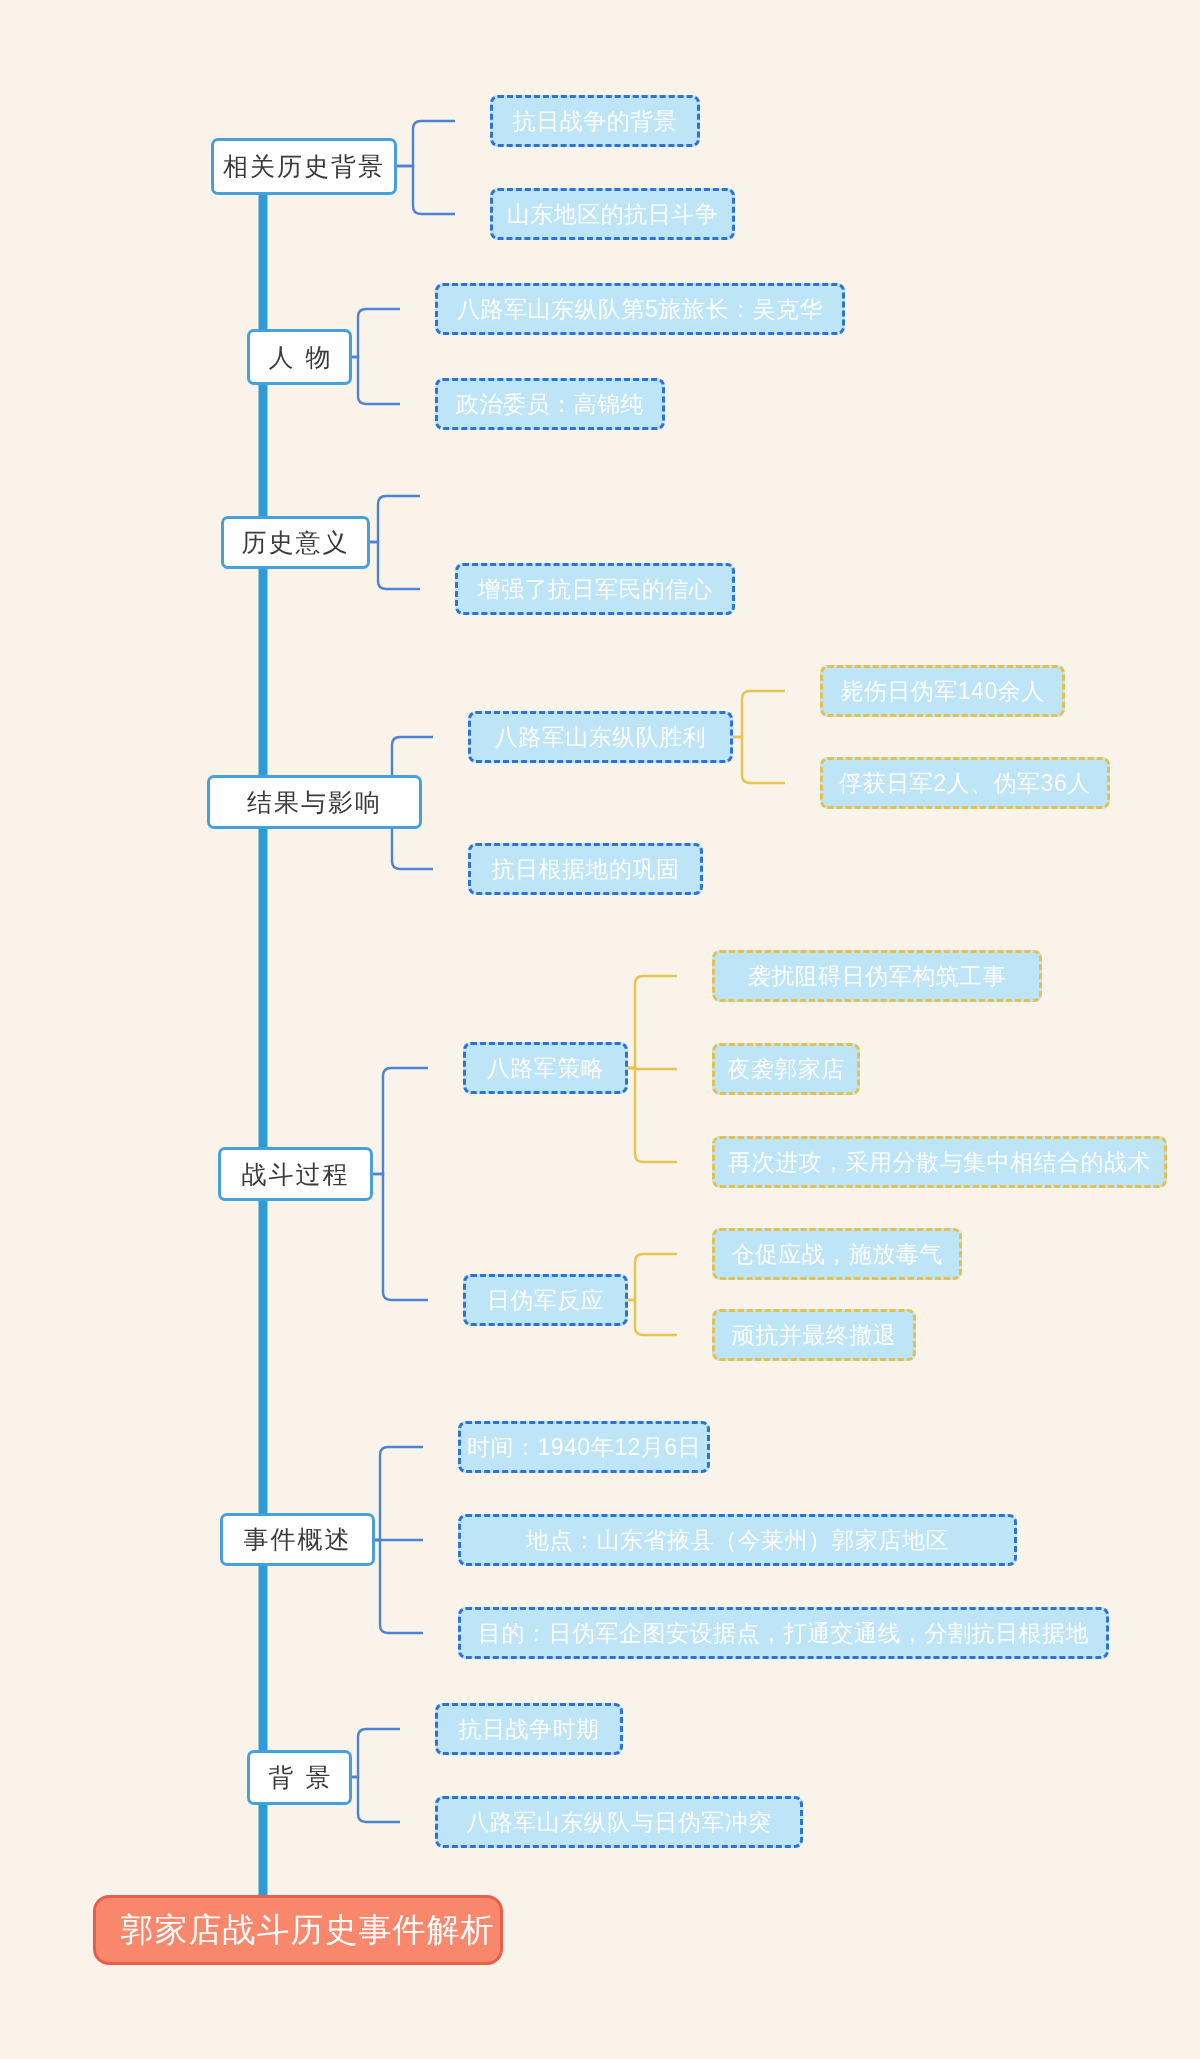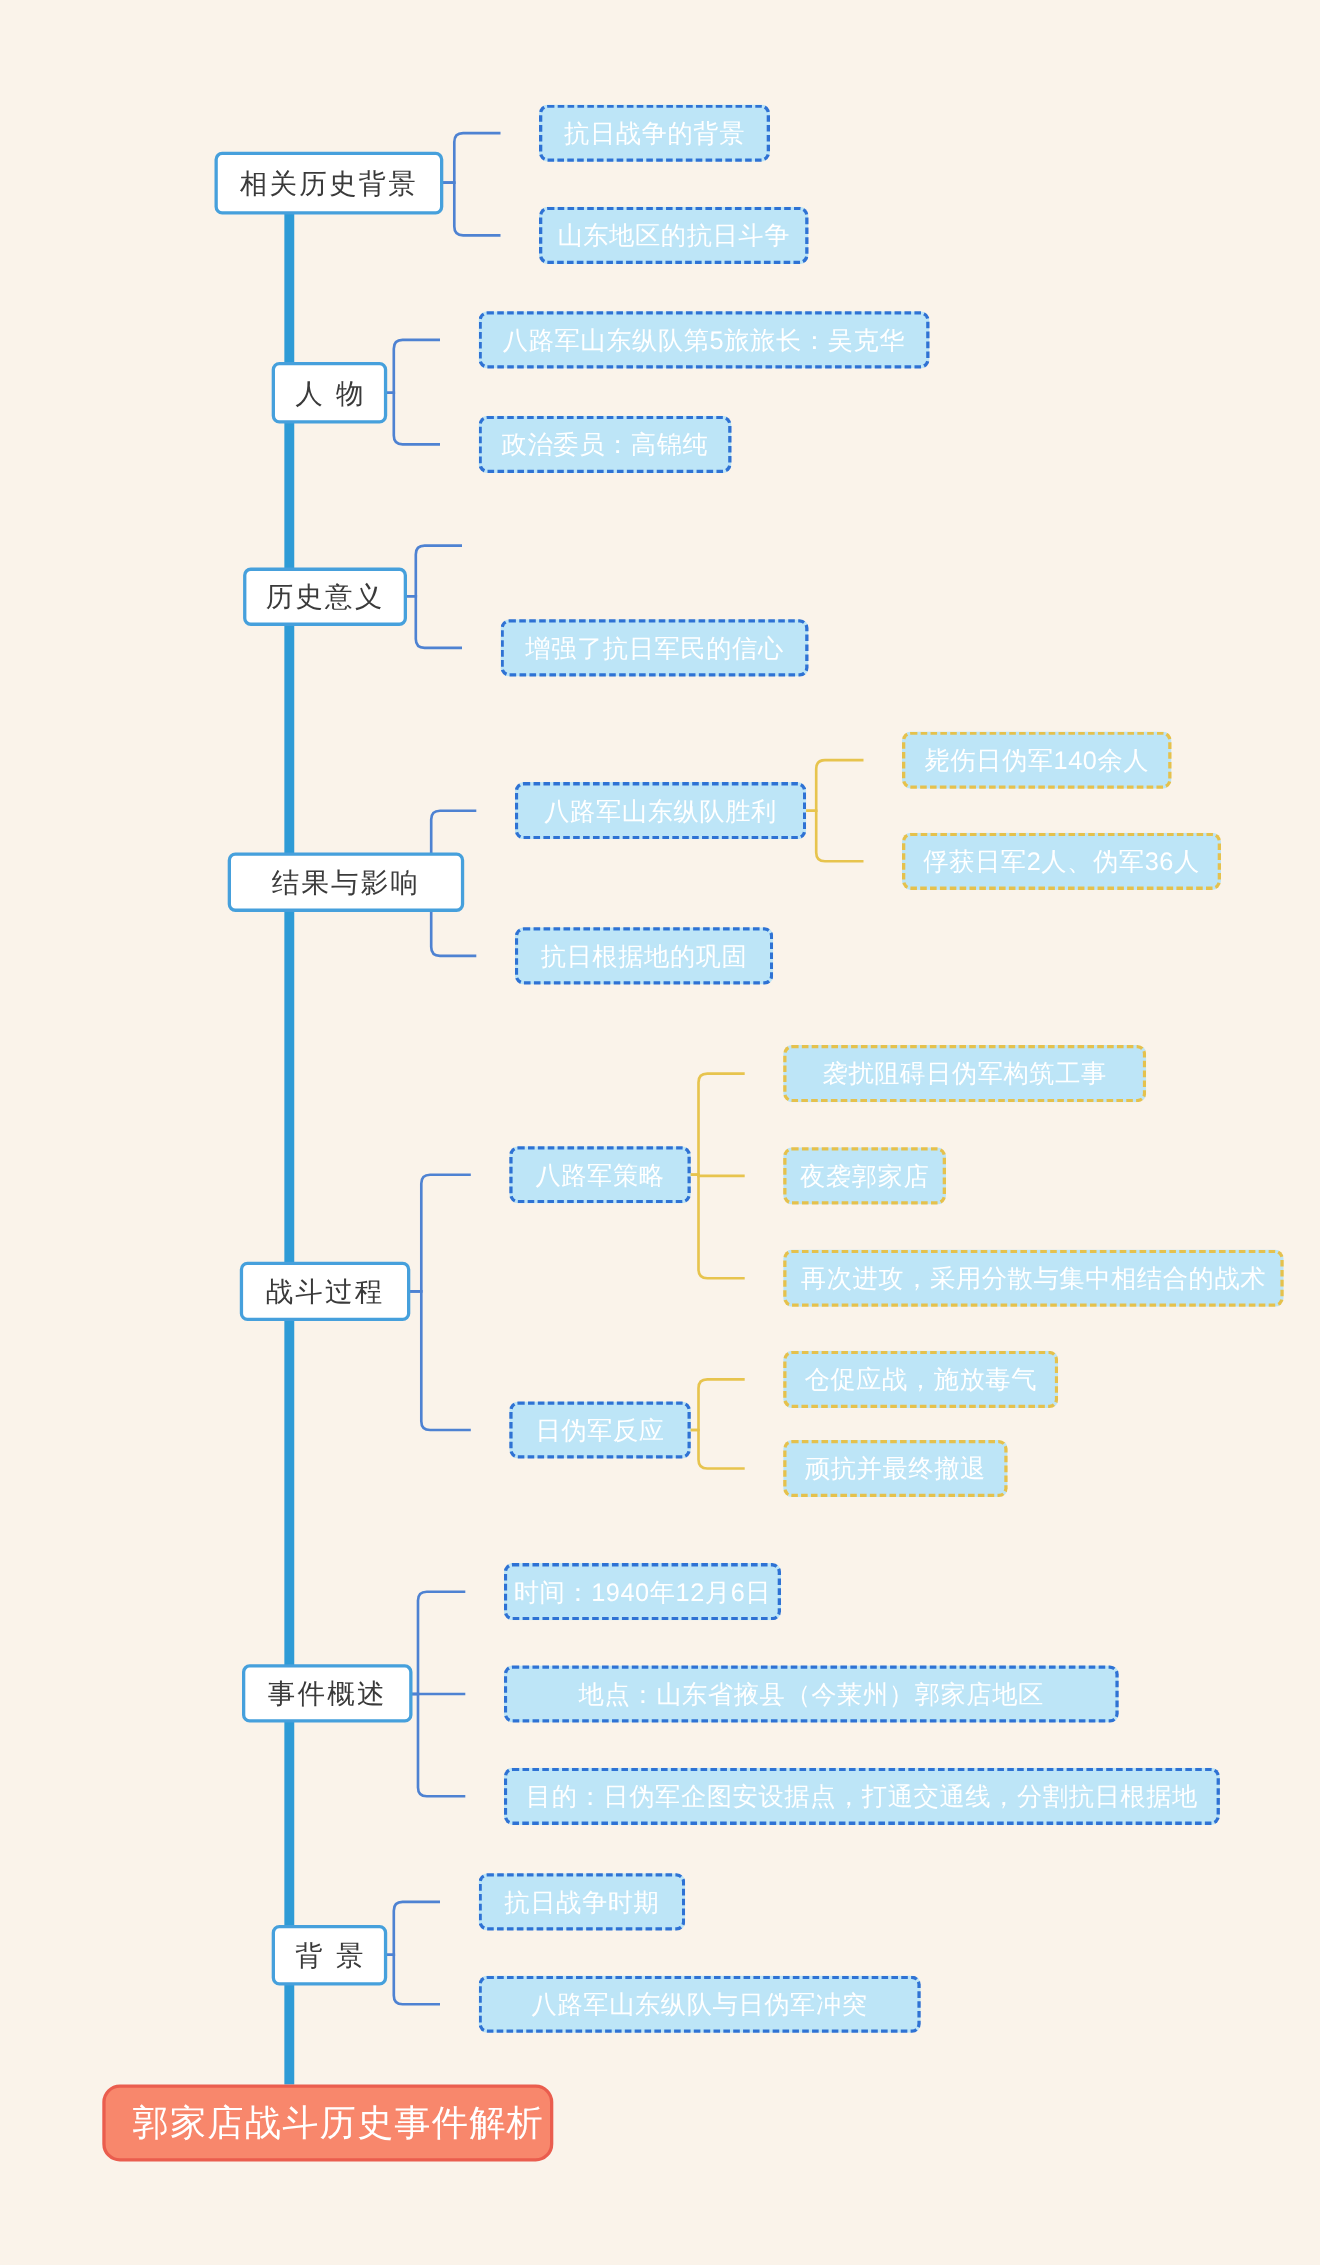--- a/index.html
+++ b/index.html
@@ -103,21 +103,21 @@
 
     <path class="yellow" d="M 698 737 H 742 V 699 Q 742 691 750 691 H 785"></path>
     <path class="yellow" d="M 698 737 H 742 V 775 Q 742 783 750 783 H 785"></path>
     <path class="yellow" d="M 593 1068 H 635 V 984 Q 635 976 643 976 H 677"></path>
     <path class="yellow" d="M 593 1068 H 635 V 1069 H 677"></path>
     <path class="yellow" d="M 593 1068 H 635 V 1154 Q 635 1162 643 1162 H 677"></path>
     <path class="yellow" d="M 593 1300 H 635 V 1262 Q 635 1254 643 1254 H 677"></path>
     <path class="yellow" d="M 593 1300 H 635 V 1327 Q 635 1335 643 1335 H 677"></path>
   </svg>
 
-  <div class="node l1" style="left:160px;top:138px;width:208px;height:57px">相关历史背景</div>
+  <div class="node l1" style="left:176px;top:138px;width:186px;height:57px">相关历史背景</div>
   <div class="node l1 short" style="left:212px;top:329px;width:105px">人物</div>
   <div class="node l1" style="left:186px;top:516px;width:149px;height:53px">历史意义</div>
   <div class="node l1" style="left:172px;top:775px;width:215px;height:54px">结果与影响</div>
   <div class="node l1" style="left:183px;top:1147px;width:155px;height:54px">战斗过程</div>
   <div class="node l1" style="left:185px;top:1513px;width:155px;height:53px">事件概述</div>
   <div class="node l1 short" style="left:212px;top:1750px;width:105px;height:55px">背景</div>
 
   <div class="node l2" style="left:455px;top:95px;width:210px">抗日战争的背景</div>
   <div class="node l2" style="left:455px;top:188px;width:245px">山东地区的抗日斗争</div>
 
@@ -137,17 +137,17 @@
   <div class="node l3" style="left:677px;top:1136px;width:455px">再次进攻，采用分散与集中相结合的战术</div>
   <div class="node l2" style="left:428px;top:1274px;width:165px">日伪军反应</div>
   <div class="node l3" style="left:677px;top:1228px;width:250px">仓促应战，施放毒气</div>
   <div class="node l3" style="left:677px;top:1309px;width:204px">顽抗并最终撤退</div>
 
   <div class="node l2" style="left:423px;top:1421px;width:252px">时间：1940年12月6日</div>
   <div class="node l2" style="left:423px;top:1514px;width:559px">地点：山东省掖县（今莱州）郭家店地区</div>
   <div class="node l2" style="left:423px;top:1607px;width:651px">目的：日伪军企图安设据点，打通交通线，分割抗日根据地</div>
 
   <div class="node l2" style="left:400px;top:1703px;width:188px">抗日战争时期</div>
-  <div class="node l2" style="left:400px;top:1796px;width:402px">八路军山东纵队与日伪军冲突</div>
+  <div class="node l2" style="left:400px;top:1796px;width:368px">八路军山东纵队与日伪军冲突</div>
 
   <div class="node root" style="left:58px;top:1895px;width:410px;height:70px">郭家店战斗历史事件解析</div>
 
 </div>
 
 </body></html>

